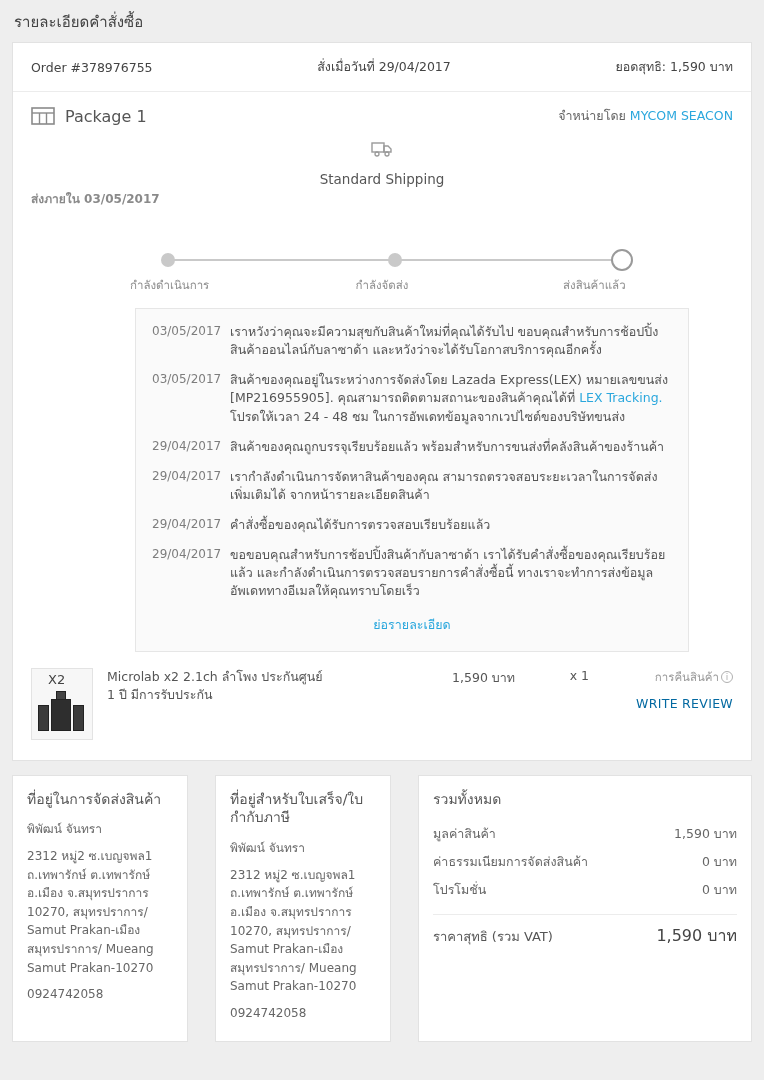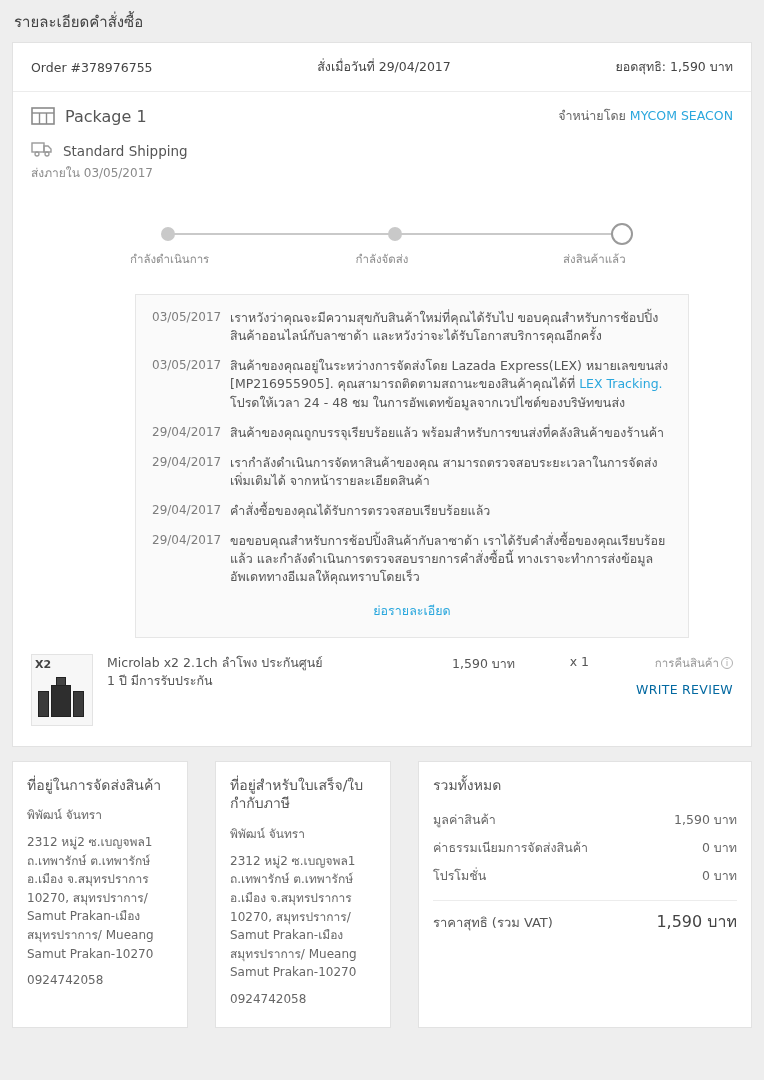--- a/index.html
+++ b/index.html
@@ -54,26 +54,28 @@
   .pkg-title { font-size: 16px; color: #555; }
   .pkg-right { font-size: 12.5px; color: #666; }
   .seller-link { color: #2aa7dd; text-decoration: none; }
   .pkg-icon { width: 24px; height: 20px; display: block; }
 
   .shipping-row {
     display: flex;
     align-items: center;
     gap: 10px;
     padding: 8px 18px 0 18px;
+    flex-direction: column;
   }
   .shipping-title { font-size: 13.5px; color: #555; }
   .shipping-sub {
     padding: 2px 18px 14px 18px;
     font-size: 12px;
     color: #8a8a8a;
+    font-weight: bold;
   }
 
   
   .tracker {
     padding: 26px 40px 6px 40px;
     position: relative;
   }
   .track-line-wrap {
     position: relative;
     height: 24px;
@@ -112,21 +114,21 @@
     margin-top: 4px;
     padding: 0 26px;
     gap: 31px;
   }
   .track-labels span { flex: 1; text-align: center; }
   .track-labels span:first-child { text-align: center; }
   .track-labels span:last-child { text-align: center; }
 
   
   .timeline-box {
-    margin: 20px 62px 0 122px;
+    margin: 8px 62px 0 122px;
     border: 1px solid #e6e6e6;
     background: #fafafa;
     padding: 14px 16px 8px 16px;
   }
   .tl-row {
     display: flex;
     margin-bottom: 12px;
     font-size: 12.5px;
     line-height: 1.45;
   }
@@ -157,23 +159,23 @@
     width: 62px;
     height: 72px;
     border: 1px solid #e3e3e3;
     background: #f7f7f7;
     position: relative;
     flex: none;
     overflow: hidden;
   }
   .thumb .x2 {
     position: absolute;
-    left: 3px; top: 3px;
-    font-size: 11px;
-    font-weight: bold;
+    left: 16px; top: 3px;
+    font-size: 13px;
+    font-weight: normal;
     color: #444;
   }
   .spk {
     position: absolute;
     background: #3b3b3b;
     border: 1px solid #222;
   }
   .spk.s1 { left: 6px; top: 36px; width: 11px; height: 26px; }
   .spk.s2 { left: 19px; top: 30px; width: 20px; height: 32px; background:#2e2e2e; }
   .spk.s3 { left: 41px; top: 36px; width: 11px; height: 26px; }

